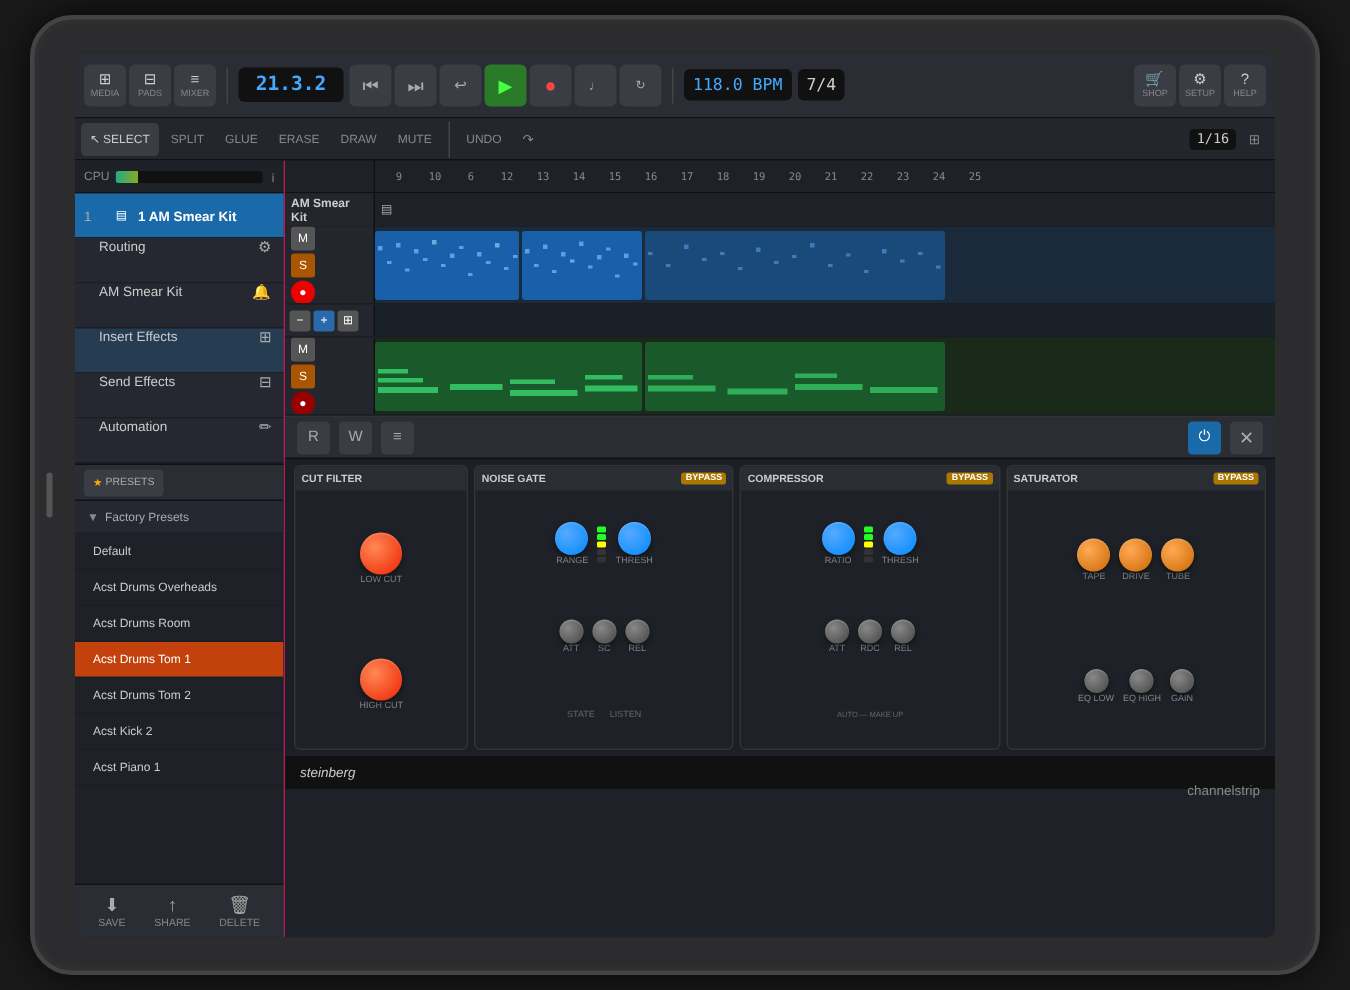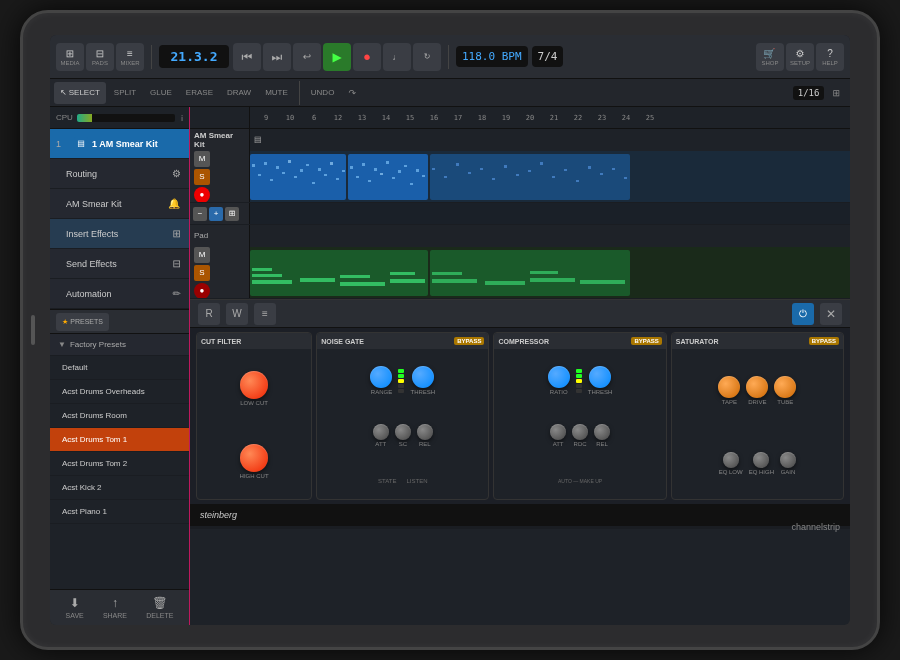--- a/index.html
+++ b/index.html
@@ -274,21 +274,20 @@
       font-size: 8px;
     }
 
     .track-icon.blue { background: #1a6aaa; color: #fff; }
 
     .sub-panel-item {
       height: 30px;
       background: #252830;
       border-bottom: 1px solid #1a1d22;
       display: flex;
-      align-items: center;
       padding: 0 8px 0 16px;
       cursor: pointer;
       gap: 4px;
     }
 
     .sub-panel-item .item-name {
       color: #ccc;
       font-size: 9px;
       flex: 1;
     }
@@ -543,21 +542,21 @@
       display: flex;
       align-items: center;
       justify-content: center;
       color: #aaa;
       font-size: 12px;
       cursor: pointer;
     }
 
     
     .channelstrip-body {
-      height: 198px;
+      height: 220px;
       background: #1c1f26;
       display: flex;
       flex-direction: column;
     }
 
     .channelstrip-main {
       display: flex;
       flex: 1;
       padding: 4px 6px;
       gap: 4px;
@@ -1017,26 +1016,20 @@
 
         <div style="display:flex;height:22px;background:#1e2228;border-bottom:1px solid #1a1d22;flex-shrink:0;">
           <div style="width:60px;border-right:1px solid #111;background:#23262c;display:flex;align-items:center;padding:0 3px;gap:2px;flex-shrink:0;">
             <div style="width:14px;height:14px;background:#555;border-radius:2px;display:flex;align-items:center;justify-content:center;font-size:8px;color:#fff;cursor:pointer;">−</div>
             <div style="width:14px;height:14px;background:#2a6aaa;border-radius:2px;display:flex;align-items:center;justify-content:center;font-size:8px;color:#fff;cursor:pointer;">+</div>
             <div style="width:14px;height:14px;background:#555;border-radius:2px;display:flex;align-items:center;justify-content:center;font-size:8px;color:#fff;cursor:pointer;">⊞</div>
           </div>
           <div style="flex:1;background:#1a2028;"></div>
         </div>
 
-        <div style="display:flex;align-items:center;height:22px;background:#23262c;border-bottom:1px solid #111;flex-shrink:0;">
-          <div style="width:60px;height:22px;background:#23262c;border-right:1px solid #111;display:flex;align-items:center;padding:0 4px;flex-shrink:0;">
-            <span style="color:#aaa;font-size:8px;">Pad</span>
-          </div>
-          <div style="flex:1;height:22px;background:#1e2228;"></div>
-        </div>
 
         <div class="track-lane" style="height:52px;">
           <div class="track-lane-controls" style="width:60px;height:52px;">
             <div style="display:flex;flex-direction:column;gap:2px;align-items:center;">
               <div class="mini-btn mute">M</div>
               <div class="mini-btn solo">S</div>
               <div class="mini-btn rec">●</div>
             </div>
           </div>
           <div class="track-content" style="background:#1a2a1a;">

